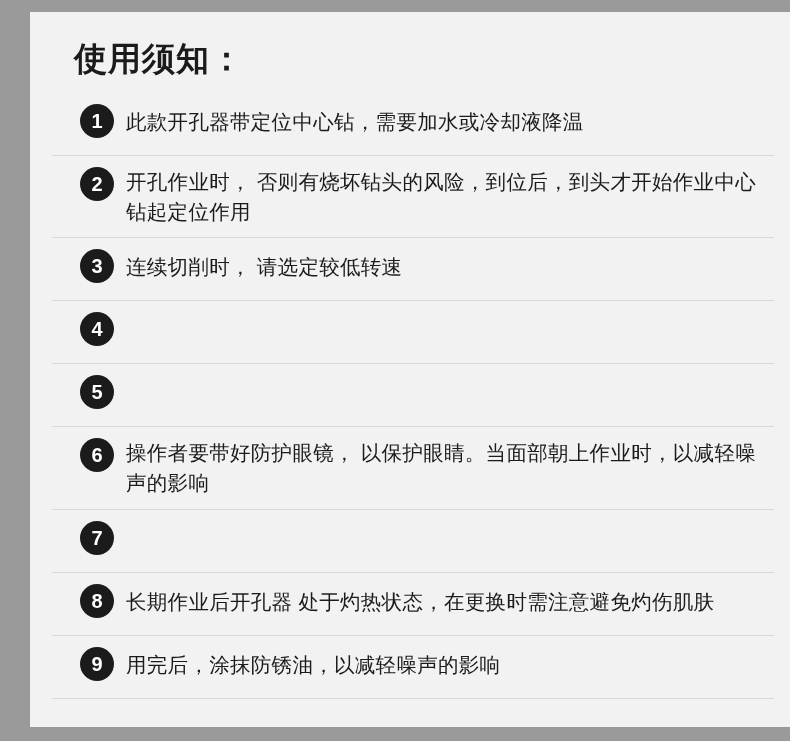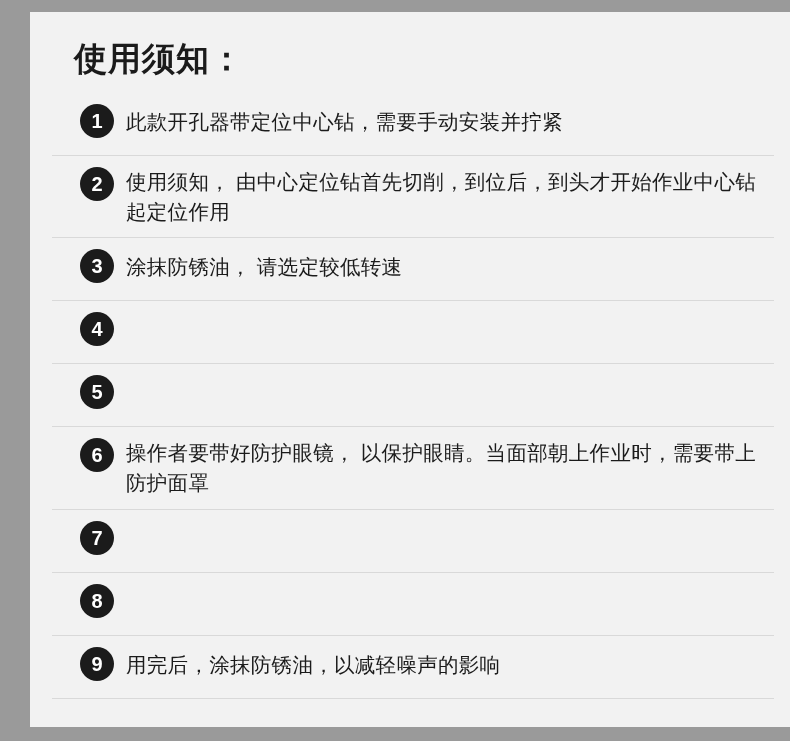--- a/index.html
+++ b/index.html
@@ -85,52 +85,53 @@
 
 <div class="page">
   <div class="card">
 
     <div class="title">使用须知：</div>
 
     <div class="list">
 
       <div class="row">
         <span class="badge">1</span>
-        <span class="text">此款开孔器带定位中心钻，需要手动安装并拧紧</span>
+        <span class="text">此款开孔器带定位中心钻，需要加水或冷却液降温</span>
       </div>
 
       <div class="row">
         <span class="badge">2</span>
-        <span class="text two-line">使用须知， 由中心定位钻首先切削，到位后，到头才开始作业中心钻起定位作用</span>
+        <span class="text two-line">开孔作业时， 否则有烧坏钻头的风险，到位后，到头才开始作业中心钻起定位作用</span>
       </div>
 
       <div class="row">
         <span class="badge">3</span>
-        <span class="text">涂抹防锈油， 请选定较低转速</span>
+        <span class="text">连续切削时， 请选定较低转速</span>
       </div>
 
       <div class="row">
         <span class="badge">4</span>
       </div>
 
       <div class="row">
         <span class="badge">5</span>
       </div>
 
       <div class="row">
         <span class="badge">6</span>
-        <span class="text two-line">操作者要带好防护眼镜， 以保护眼睛。当面部朝上作业时，需要带上防护面罩</span>
+        <span class="text two-line">操作者要带好防护眼镜， 以保护眼睛。当面部朝上作业时，以减轻噪声的影响</span>
       </div>
 
       <div class="row">
         <span class="badge">7</span>
       </div>
 
       <div class="row">
         <span class="badge">8</span>
+        <span class="text">长期作业后开孔器 处于灼热状态，在更换时需注意避免灼伤肌肤</span>
       </div>
 
       <div class="row">
         <span class="badge">9</span>
         <span class="text">用完后，涂抹防锈油，以减轻噪声的影响</span>
       </div>
 
     </div>
   </div>
 </div>

